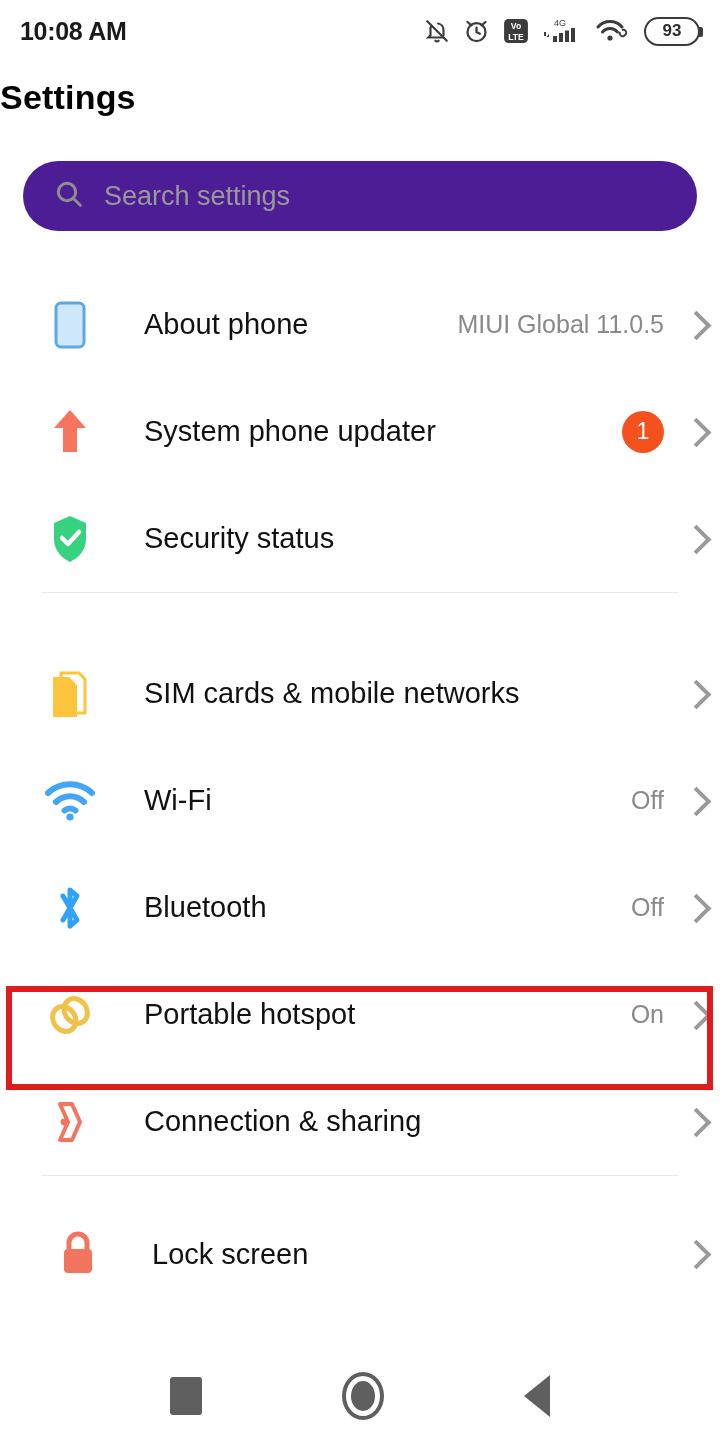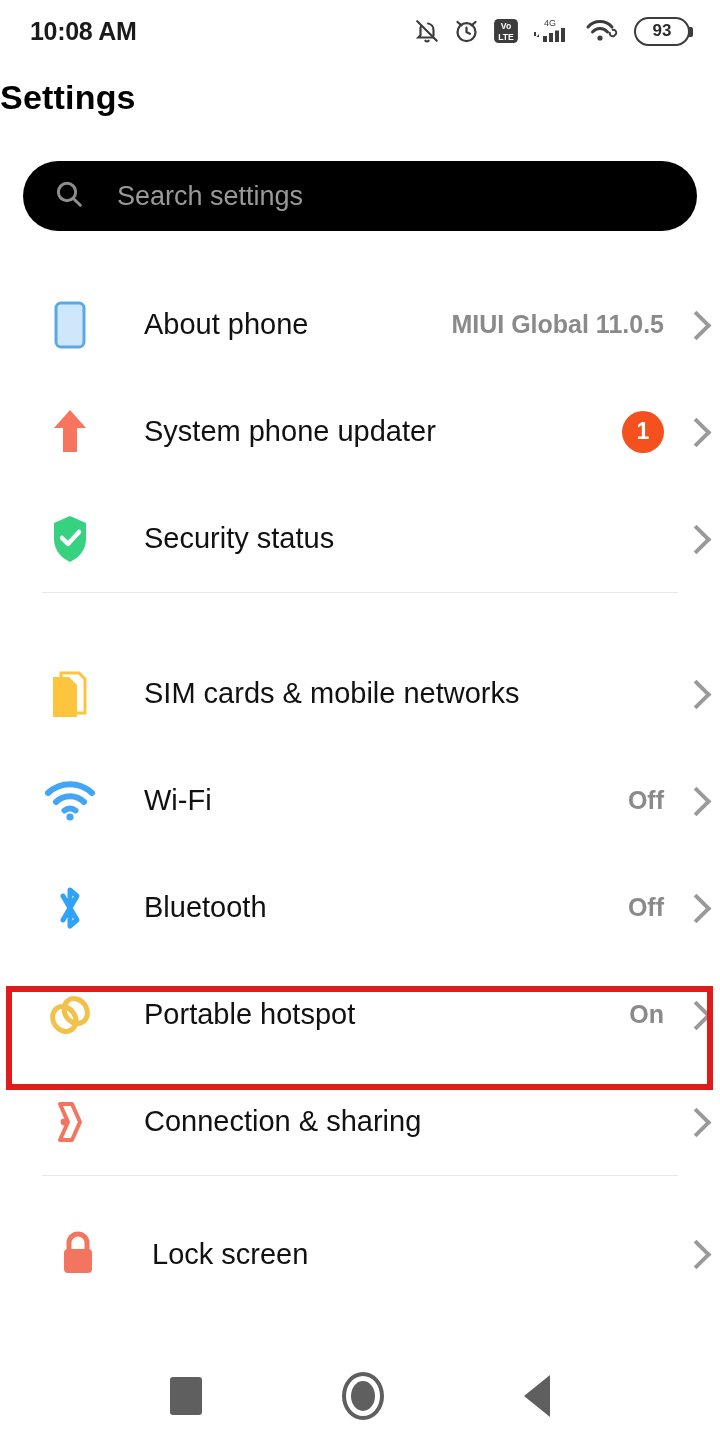--- a/index.html
+++ b/index.html
@@ -13,21 +13,21 @@
     position:relative;
     width:720px; height:1440px;
     background:#ffffff;
   }
 
   
   .statusbar {
     position:absolute; top:0; left:0;
     width:720px; height:62px;
     display:flex; align-items:center;
-    padding:0 30px;
+    padding:0 20px;
   }
   .status-time {
     font-size:25px; font-weight:bold; color:#1a1a1a;
     letter-spacing:-0.3px;
   }
   .status-icons {
     margin-left:auto;
     display:flex; align-items:center; gap:13px;text-align:right;
   }
   .status-icons svg { display:block; }
@@ -57,25 +57,24 @@
     position:absolute; top:78px; left:0; width:720px;
     text-align:left;
     font-size:34px; font-weight:bold; color:#000000;
     letter-spacing:0.2px;
   }
 
   
   .search-bar {
     position:absolute; top:161px; left:23px;
     width:674px; height:70px;
-    background:#000000;
+    background:#4c1d95;
     border-radius:35px;
     display:flex; align-items:center;
     padding:0 30px;
-    gap:13px;
   }
   .search-bar .s-icon { flex:0 0 auto; margin-right:19px; }
   .search-placeholder {
     font-size:27px; color:#999999;
   }
 
   
   .list { position:absolute; top:271px; left:0; width:720px; }
   .row {
     position:relative;
@@ -87,21 +86,21 @@
     flex:0 0 60px; width:60px; height:60px;
     display:flex; align-items:center; justify-content:center;
   }
   .row .label {
     margin-left:44px;
     font-size:29px; color:#111111;
     white-space:nowrap;
   }
   .row .right {
     margin-left:auto;
-    display:flex; align-items:center; gap:20px;font-weight:bold;
+    display:flex; align-items:center; gap:20px;
   }
   .row .value {
     font-size:25px; color:#8a8a8a;
   }
   .badge {
     width:42px; height:42px; border-radius:50%;
     background:#f4511e;
     color:#ffffff; font-size:23px;
     display:flex; align-items:center; justify-content:center;
   }

